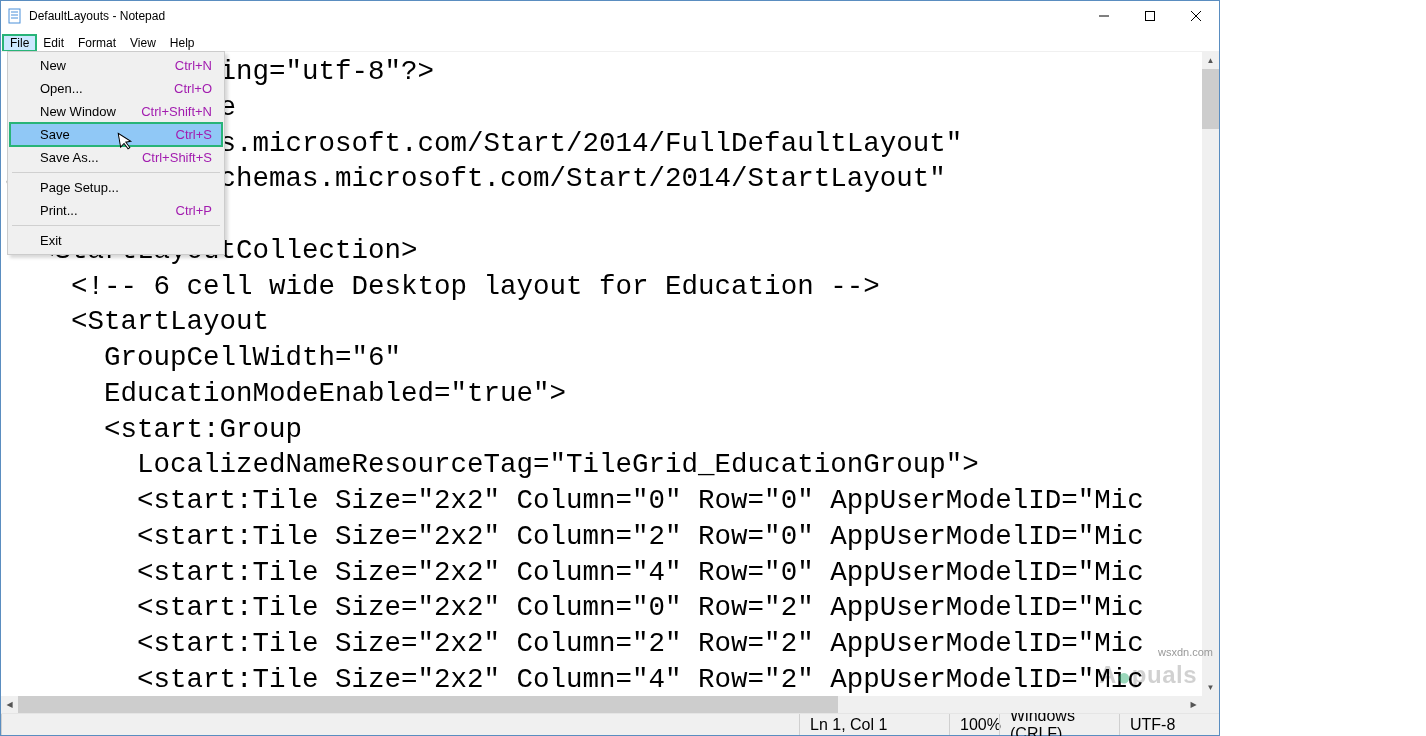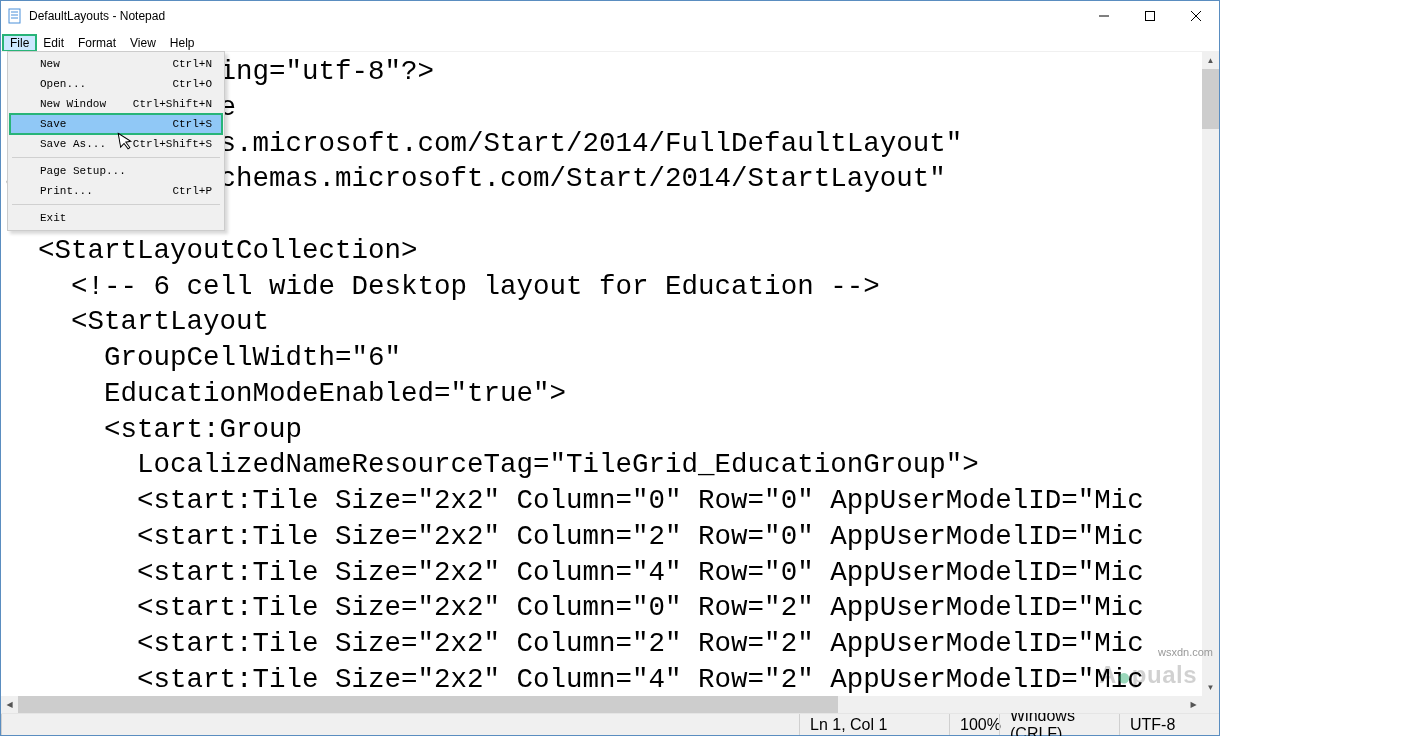--- a/index.html
+++ b/index.html
@@ -126,24 +126,23 @@
     border:1px solid #cccccc;
     box-shadow: 3px 3px 3px rgba(0,0,0,0.15);
     padding: 2px;
     z-index:10;
   }
   .dd-item {
     display:flex;
     align-items:center;
     padding: 4px 10px 4px 30px;
     position:relative;
-    font-size:11px;
-    font-family:Liberation Mono, monospace;
-  }
-  .dd-item .shortcut { margin-left:auto; color:#000000; }
+    font-size:13px;
+  }
+  .dd-item .shortcut { margin-left:auto; color:#a21caf; }
   .dd-separator { height:1px; background:#d0d0d0; margin:3px 2px; }
   .dd-item.highlight {
     background:#90c8f6;
     outline: 2px solid #28b478;
     outline-offset:-1px;
   }
   .cursor-arrow {
     position:absolute;
     left:118px; top:130px;
     z-index:20;

